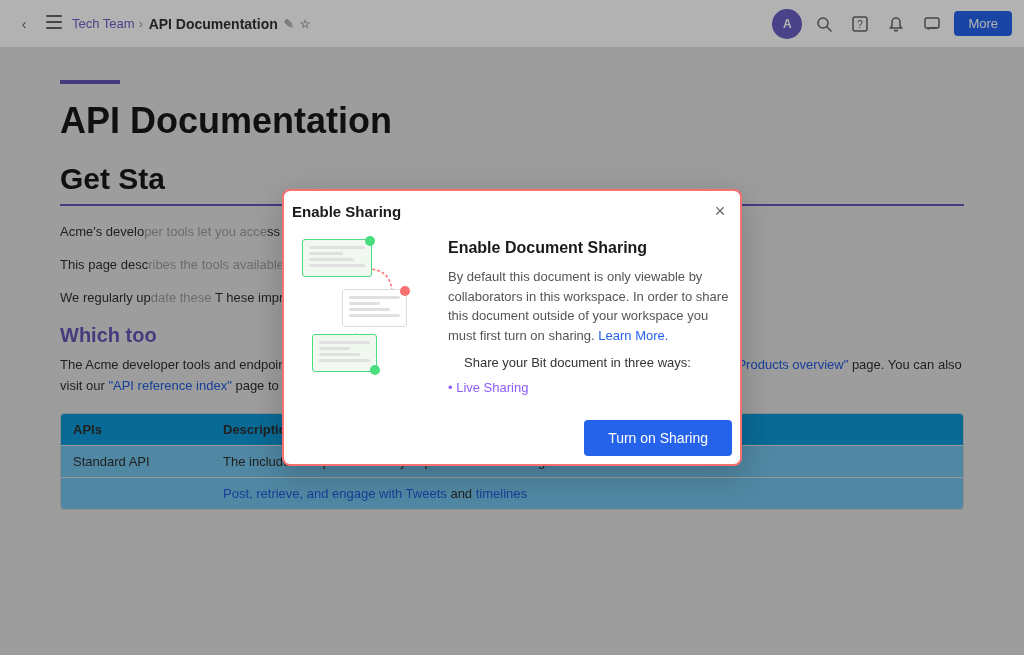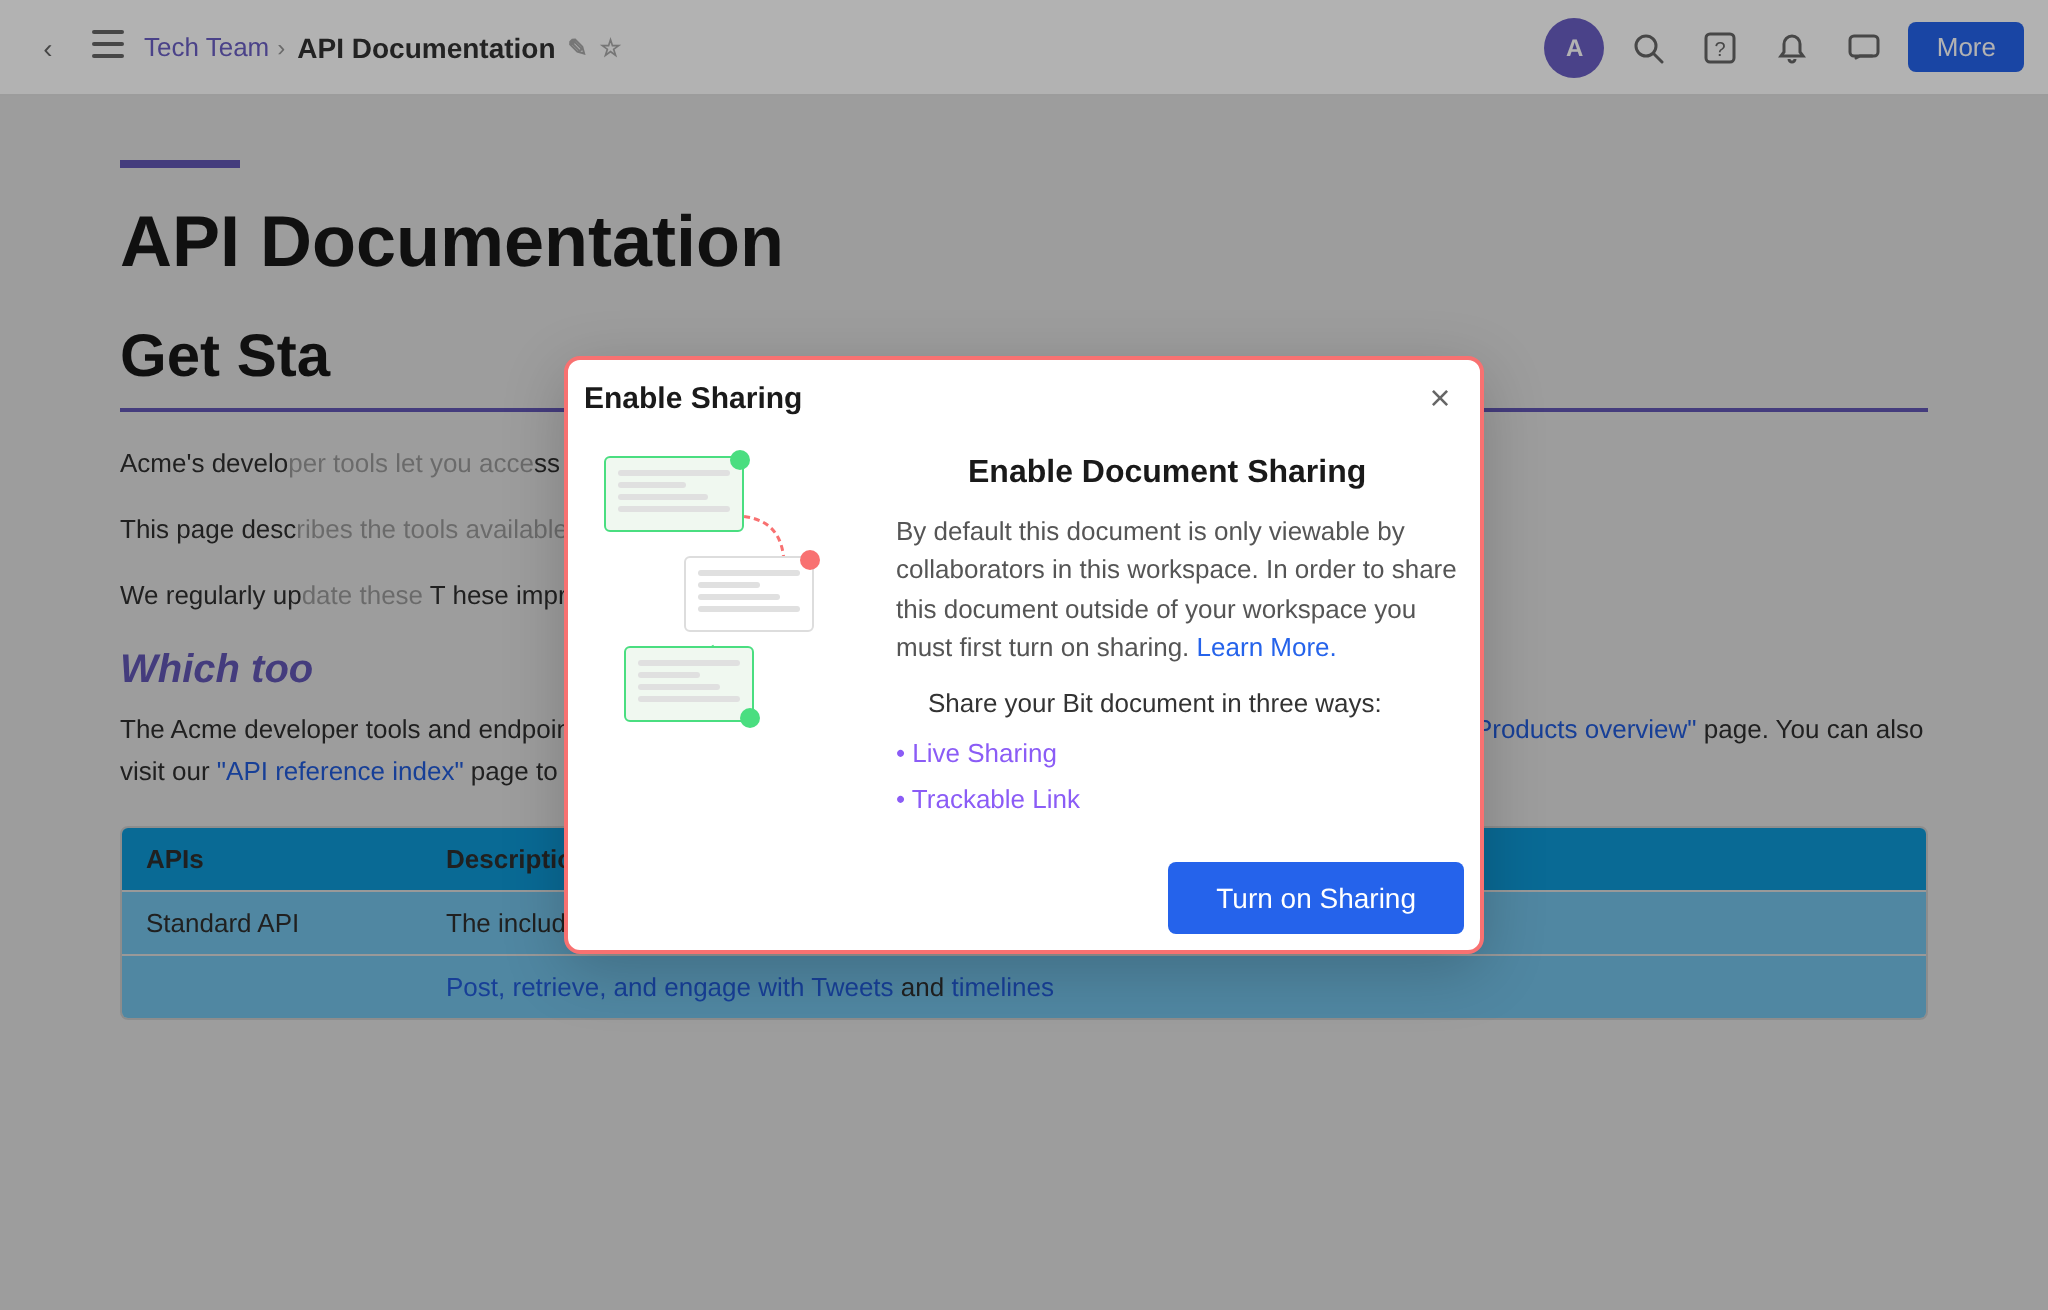--- a/index.html
+++ b/index.html
@@ -127,21 +127,20 @@
       line-height: 1.6;
       margin-bottom: 12px;
     }
 
     .section2-title {
       font-size: 20px;
       font-weight: 700;
       color: #6b5fc4;
       margin-bottom: 8px;
       margin-top: 16px;
-      font-style: italic;
     }
 
     .doc-link { color: #2563eb; }
 
     .table-container {
       margin-top: 16px;
       border: 1px solid #ddd;
       border-radius: 4px;
       overflow: hidden;
     }
@@ -293,21 +292,20 @@
 
     .modal-content-right {
       flex: 1;
     }
 
     .modal-heading {
       font-size: 16px;
       font-weight: 700;
       color: #1a1a1a;
       margin-bottom: 10px;
-      margin-left: 36px;
     }
 
     .modal-desc {
       font-size: 13px;
       color: #555;
       line-height: 1.5;
       margin-bottom: 10px;
     }
 
     .modal-learn-link {
@@ -496,21 +494,20 @@
 
         <div class="modal-content-right">
           <h3 class="modal-heading">Enable Document Sharing</h3>
           <p class="modal-desc">
             <span>By default this document is only viewable by collaborators in this workspace. In order to share this document outside of your workspace you must first turn on sharing.</span>
             <a class="modal-learn-link">Learn More.</a>
           </p>
           <p class="modal-share-label">Share your Bit document in three ways:</p>
           <div class="modal-ways">
             <div>• Live Sharing</div>
-            <div>• Trackable Link</div>
           </div>
         </div>
       </div>
 
       <div class="modal-footer">
         <button class="turn-on-btn">Turn on Sharing</button>
       </div>
     </div>
   </div>
 </div>

